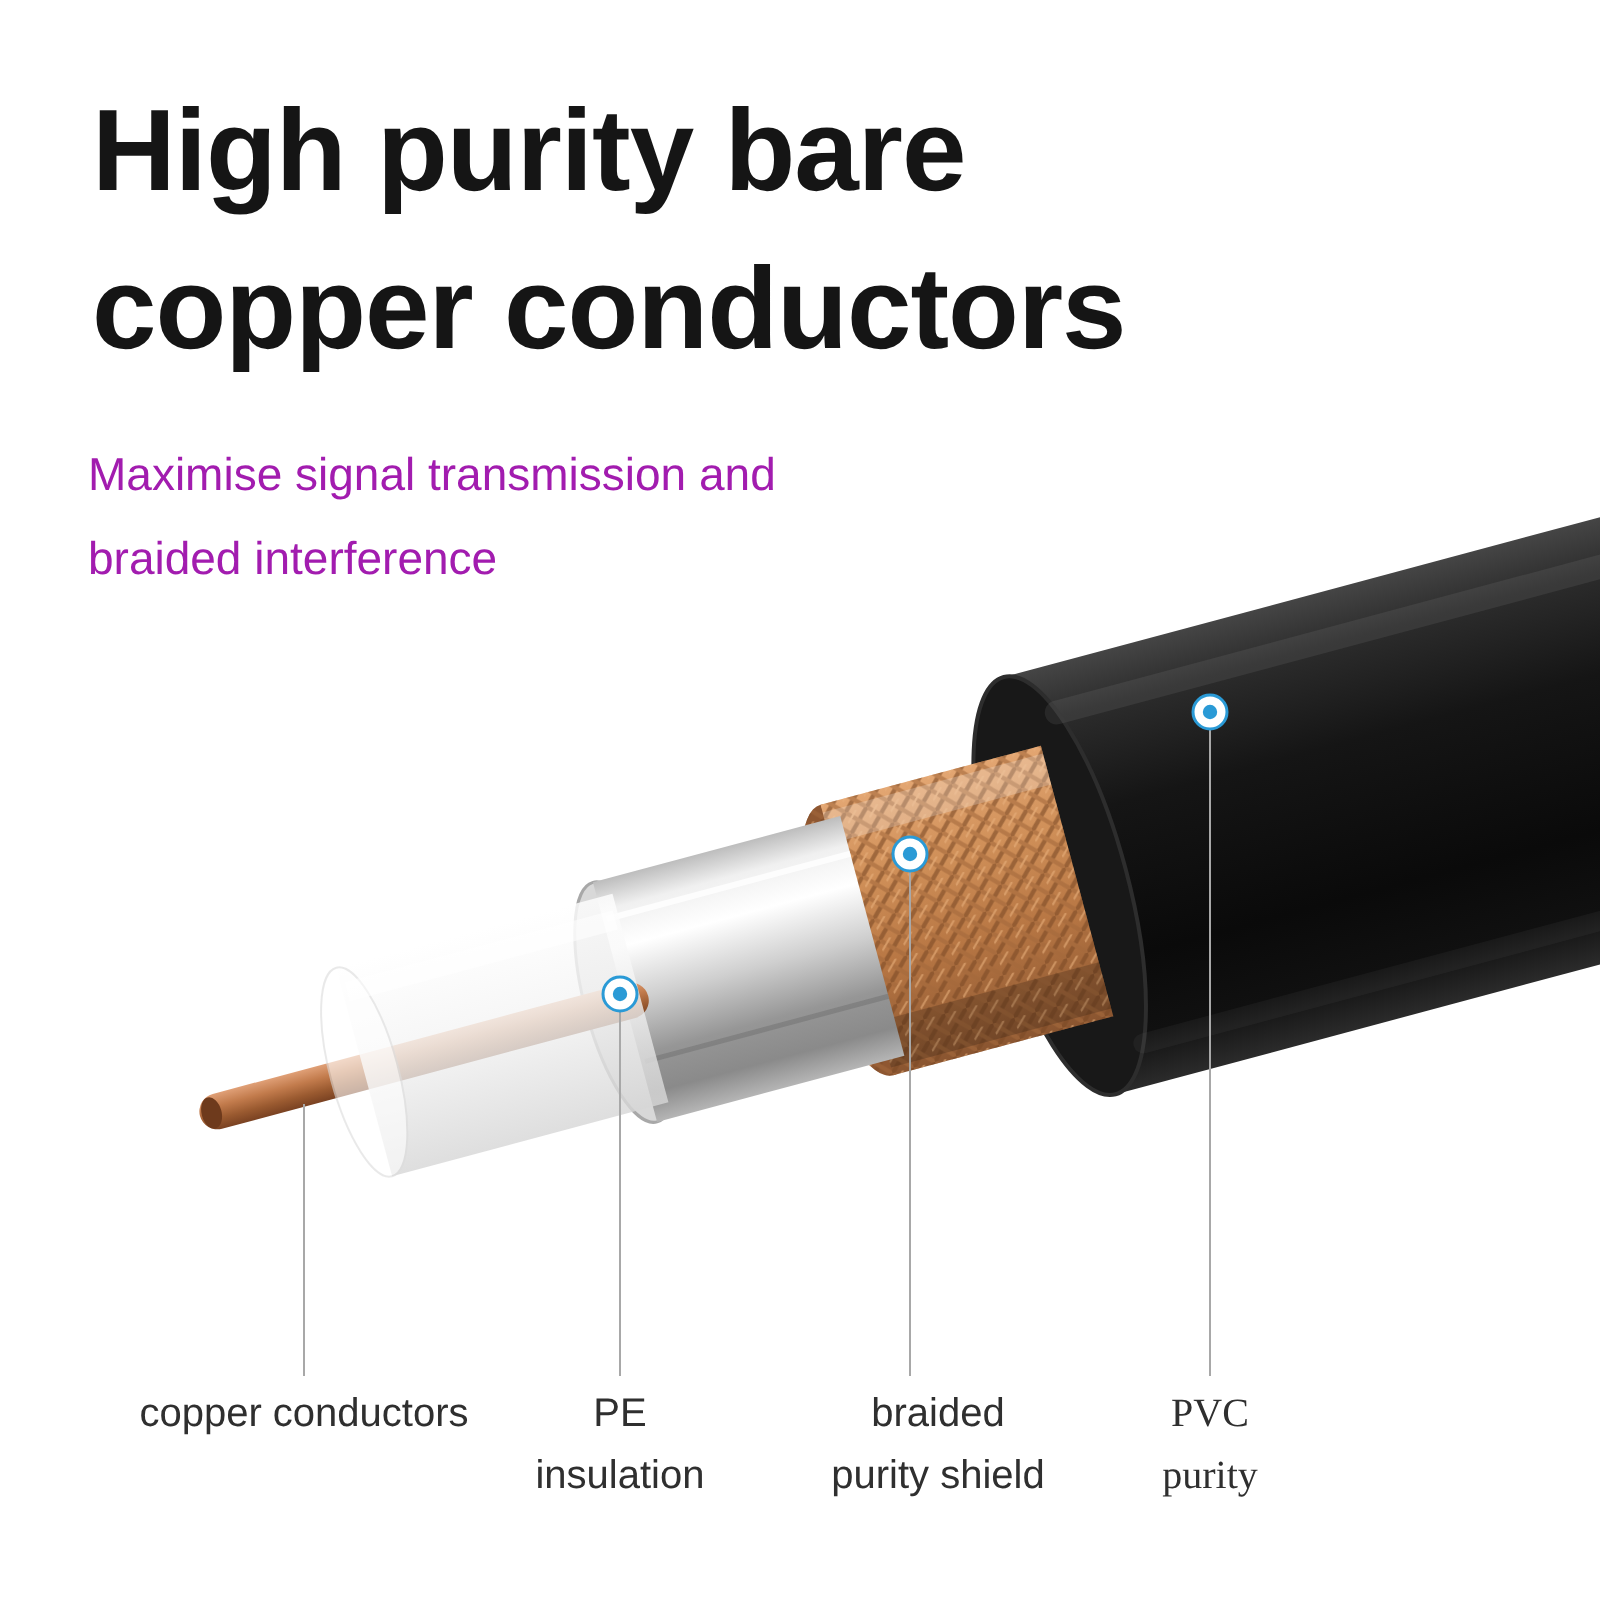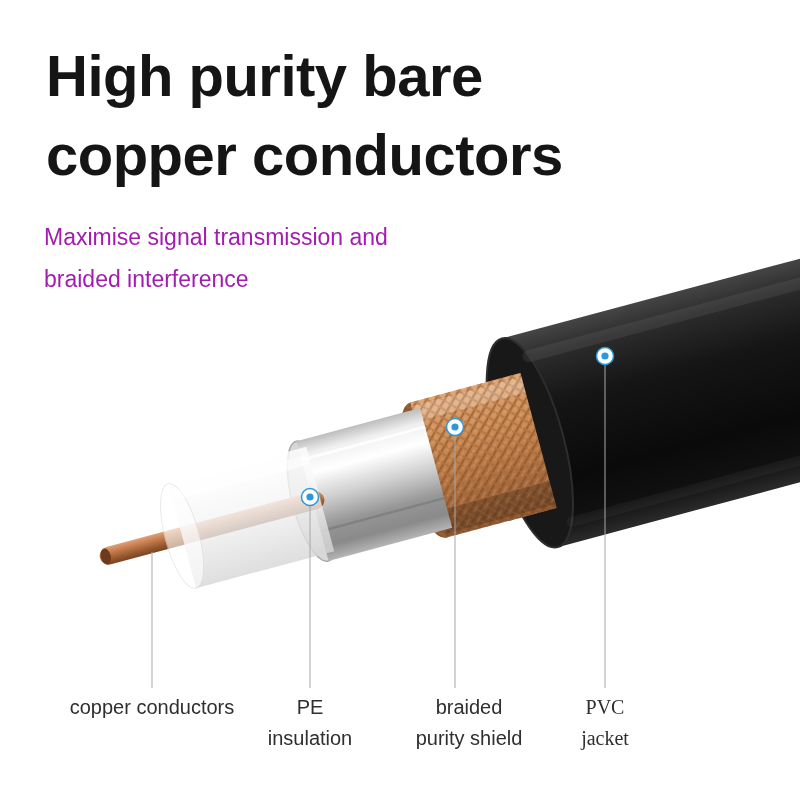--- a/index.html
+++ b/index.html
@@ -179,16 +179,16 @@
   <div class="callout callout-2">
     <div>PE</div>
     <div>insulation</div>
   </div>
   <div class="callout callout-3">
     <div>braided</div>
     <div>purity shield</div>
   </div>
   <div class="callout callout-4">
     <div>PVC</div>
-    <div>jacket</div>
+    <div>purity</div>
   </div>
 
 </div>
 
 </body></html>

